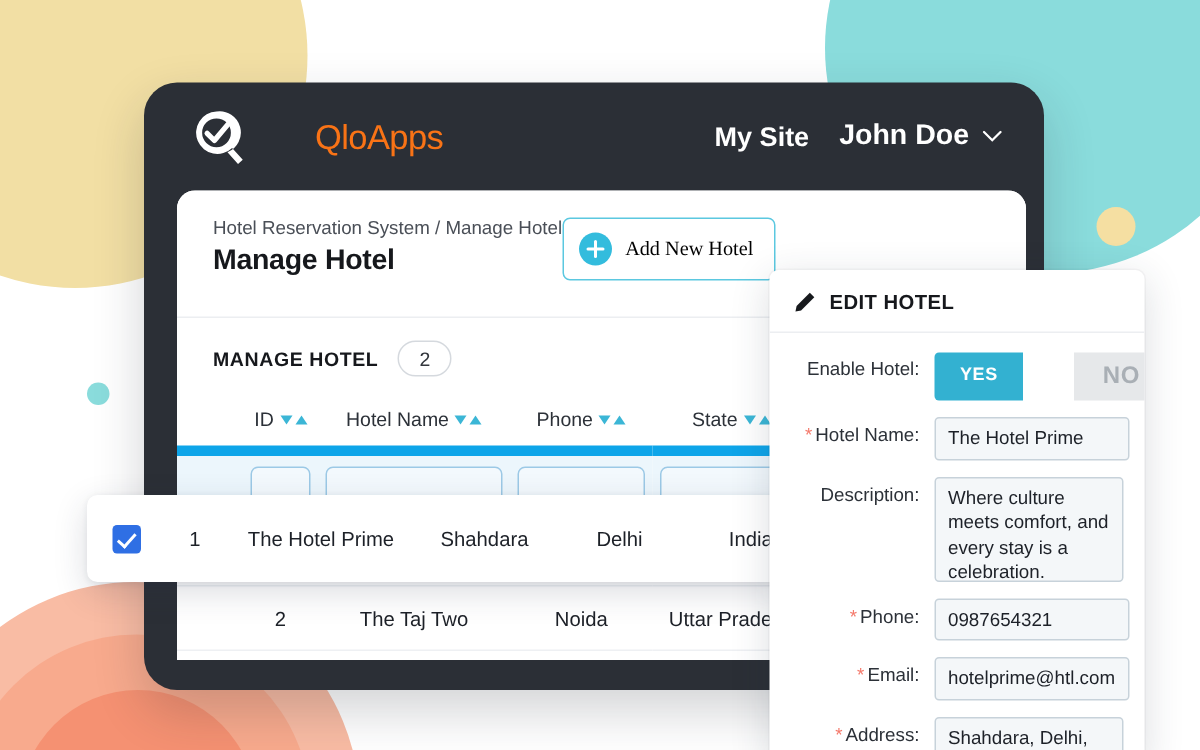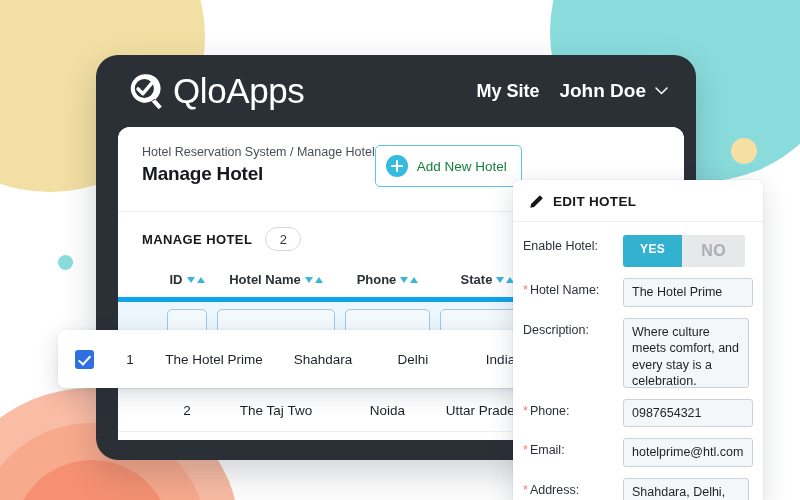--- a/index.html
+++ b/index.html
@@ -30,22 +30,23 @@
     box-shadow: 0 14px 34px rgba(30,35,45,0.20);
     overflow: hidden;
   }
   .app-topbar {
     height: 72px; display: flex; align-items: center;
     justify-content: space-between; padding: 0 28px 0 30px;
   }
   .brand { display: flex; align-items: center; gap: 7px; }
   .brand-logo { width: 40px; height: 40px; display: block; }
   .brand-name {
-    color: #ffffff; font-size: 35px; letter-spacing: -0.4px;
+    color: #f97316; font-size: 23px; letter-spacing: -0.4px;
     font-weight: 400;
+    margin-left: 37px;
   }
   .topbar-right { display: flex; align-items: center; gap: 20px; }
   .topbar-link {
     color: #ffffff; font-size: 18px; font-weight: 700;
   }
   .user-menu { display: flex; align-items: center; gap: 9px; }
   .user-name { color: #ffffff; font-size: 19px; font-weight: 700; }
   .chev { display: block; }
 
   
@@ -60,22 +61,23 @@
     display: flex; align-items: flex-start; justify-content: flex-start;
     padding: 18px 22px 14px 24px;
     background: #fff;
   }
   .breadcrumb { font-size: 12.5px; color: #4a4f57; margin-bottom: 4px; }
   .page-title { font-size: 19px; font-weight: 700; color: #16181c; letter-spacing: -0.2px; }
   .btn-add {
     display: flex; align-items: center; gap: 9px;
     background: #ffffff; border: 1px solid #5bc8e0;
     border-radius: 5px; padding: 9px 14px 9px 10px;
-    font-size: 13.5px; color: #15803d; cursor: pointer;
+    font-size: 13.5px; color: #000000; cursor: pointer;
     white-space: nowrap;
+    font-family: Liberation Serif, serif;
   }
   .plus-circle {
     width: 22px; height: 22px; border-radius: 50%;
     background: #33bcdd; position: relative; flex: none;
   }
   .plus-circle::before, .plus-circle::after {
     content: ""; position: absolute; background: #fff; border-radius: 1px;
   }
   .plus-circle::before { left: 5px; top: 10px; width: 12px; height: 2.4px; }
   .plus-circle::after  { top: 5px; left: 10px; height: 12px; width: 2.4px; }
@@ -102,22 +104,22 @@
   .col-check { width: 44px; }
   .col-id    { width: 50px; }
   .col-name  { width: 128px; }
   .col-city  { width: 95px; }
   .col-state { width: 105px; }
   .col-country { width: 95px; }
   .col-status { width: 60px; }
 
   thead th {
     padding: 8px 4px 10px 4px;
-    font-size: 13px; font-weight: 700; color: #2c3138;
-    border-bottom: 5px solid #0ea5e9;
+    font-size: 13px; font-weight: 400; color: #2c3138;
+    border-bottom: 7px solid #0ea5e9;
     white-space: nowrap;
   }
   .th-inner { display: inline-flex; align-items: center; gap: 4px; }
   .sorts { display: inline-flex; gap: 2px; align-items: center; }
   .tri { width: 0; height: 0; }
   .tri-down { border-left: 4.5px solid transparent; border-right: 4.5px solid transparent; border-top: 6px solid #3bb6d6; }
   .tri-up   { border-left: 4.5px solid transparent; border-right: 4.5px solid transparent; border-bottom: 6px solid #3bb6d6; }
 
   tr.filter-row td {
     background: #ecf6fc; padding: 7px 5px;
@@ -175,34 +177,34 @@
   }
   .edit-head {
     display: flex; gap: 9px;
     padding: 14px 16px 12px 16px;
     border-bottom: 1px solid #eceef1;
   }
   .edit-title { font-size: 13.5px; font-weight: 700; letter-spacing: 0.3px; color: #16181c; }
   .edit-body { padding: 12px 14px 10px 10px; }
   .form-row { display: flex; align-items: flex-start; margin-bottom: 11px; }
   .form-label {
-    width: 100px; flex: none; text-align: left; padding-right: 10px;
+    width: 100px; flex: none; text-align: right; padding-right: 10px;
     font-size: 12.5px; color: #2c3138; padding-top: 5px;
     white-space: nowrap;
   }
   .req { color: #f4796b; margin-right: 2px; }
   .form-control {
     border: 1px solid #c7d2da; border-radius: 3px;
     background: #f4f7f9; font-size: 12.5px; color: #1d2128;
     padding: 5px 8px; font-family: "Liberation Sans", sans-serif;
     width: 130px; outline: none; line-height: 1.32;
   }
   textarea.form-control { resize: none; height: 70px; overflow: hidden; }
   .addr-control { height: 42px; }
-  .toggle { display: flex; margin-top: 1px; }
+  .toggle { display: flex; margin-top: 1px; gap: 34px; }
   .toggle-yes {
     background: #33b1d1; color: #ffffff; font-size: 12px; font-weight: 700;
     padding: 7px 17px; border-radius: 3px 0 0 3px; letter-spacing: 0.4px;
   }
   .toggle-no {
     background: #e6e8ea; color: #a9afb5; font-size: 16px; font-weight: 700;
     padding: 7px 19px; border-radius: 0 3px 3px 0; letter-spacing: 0.4px;
   }
 </style>
 </head>

